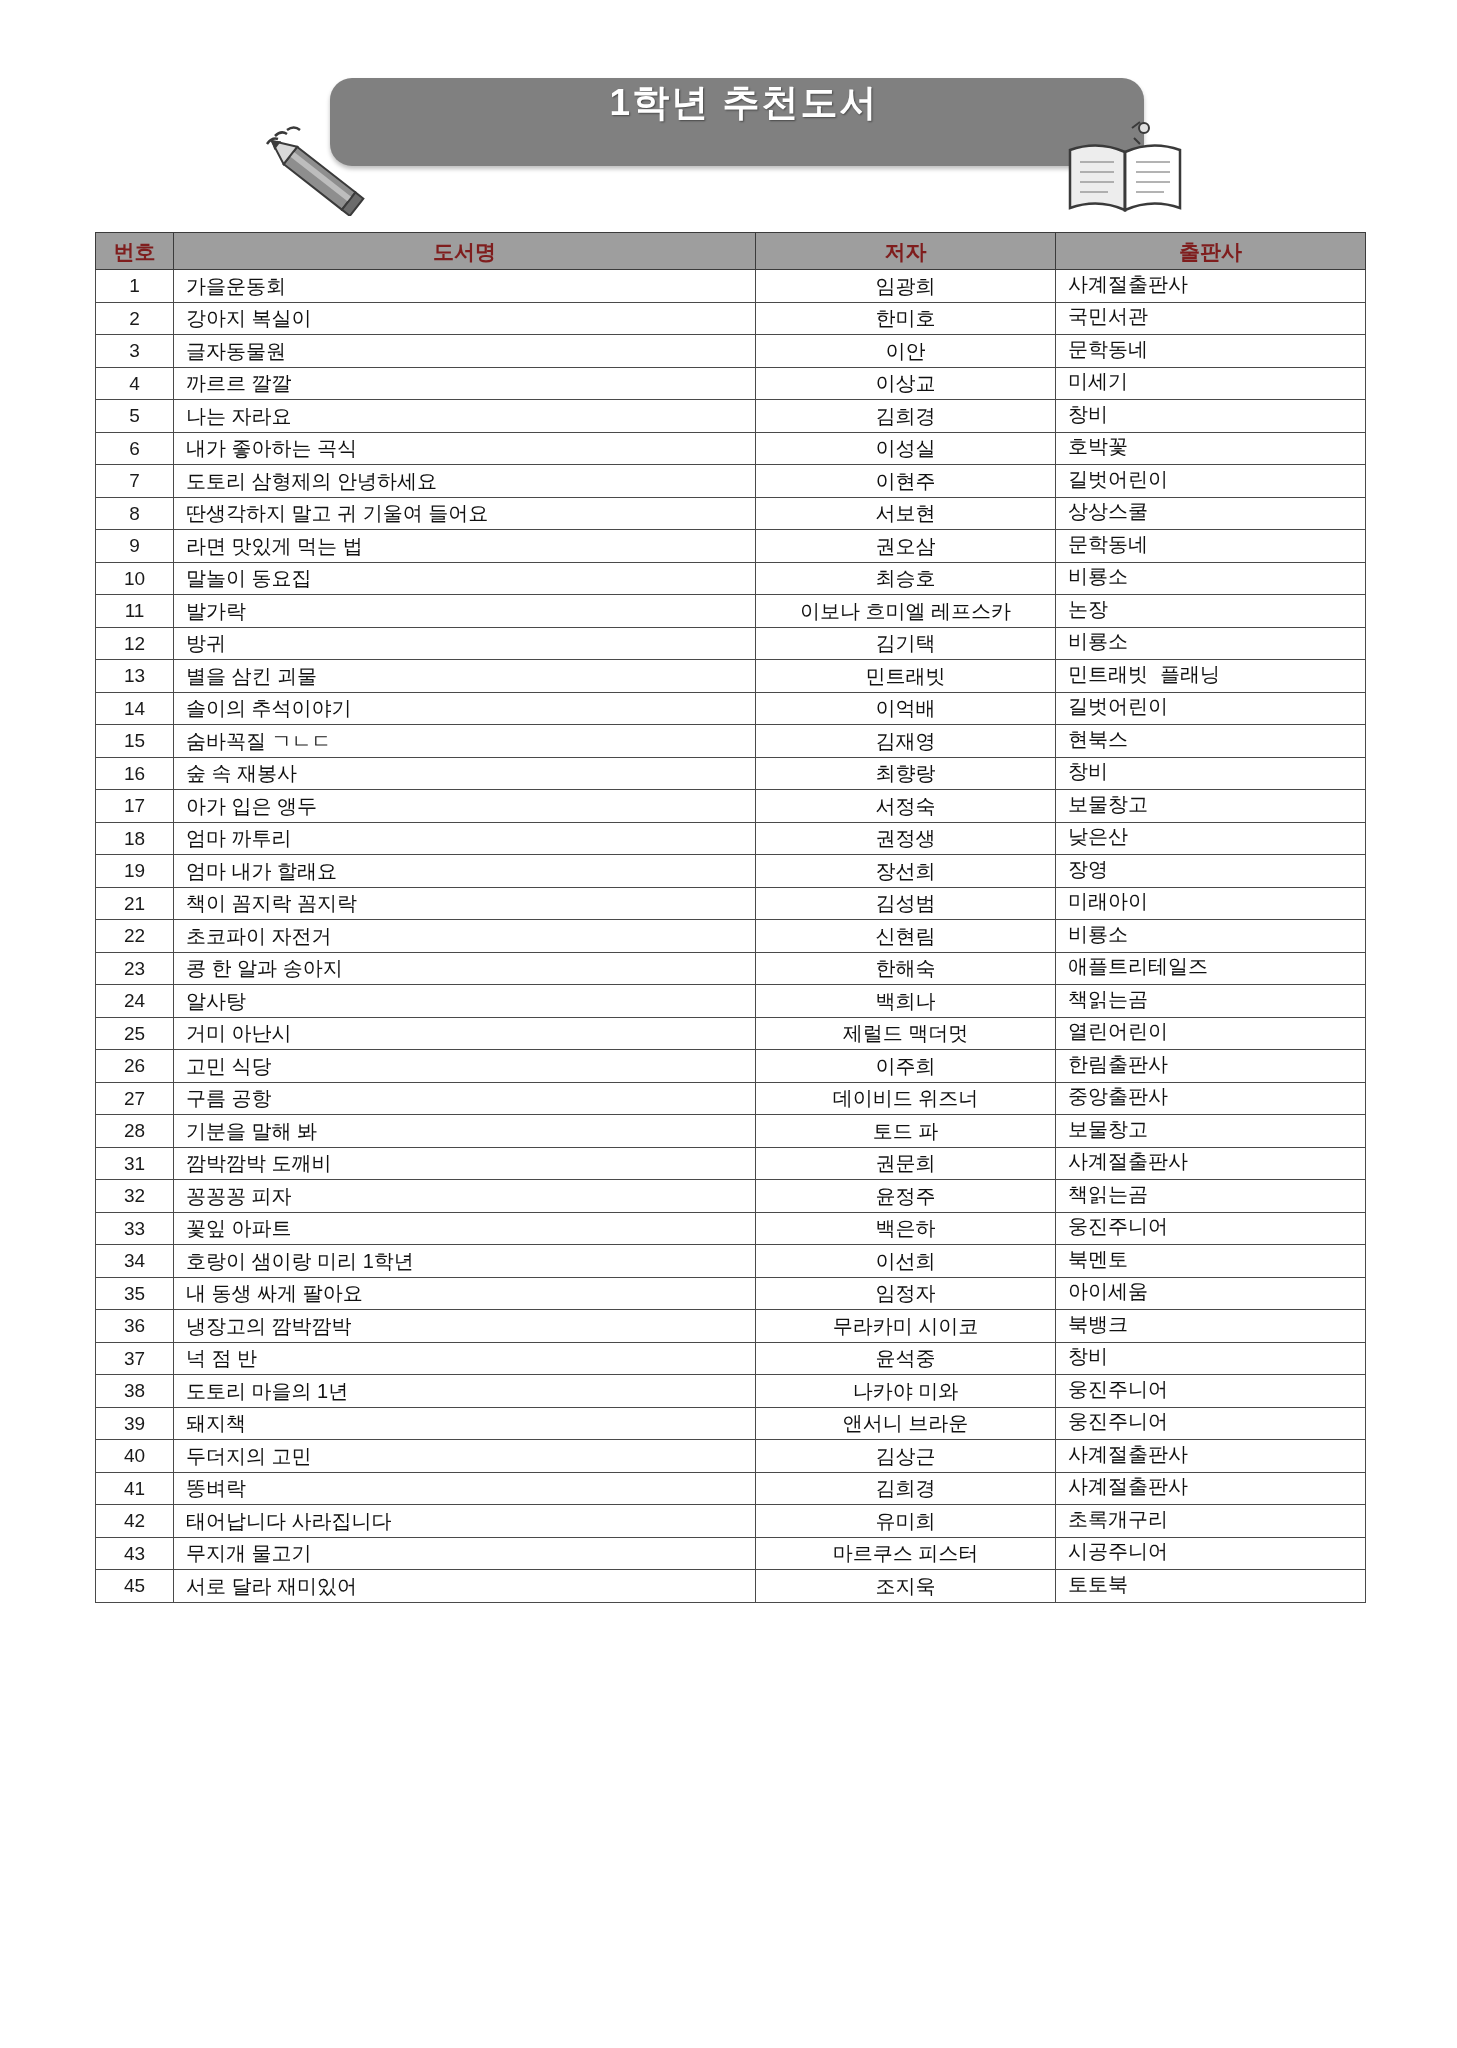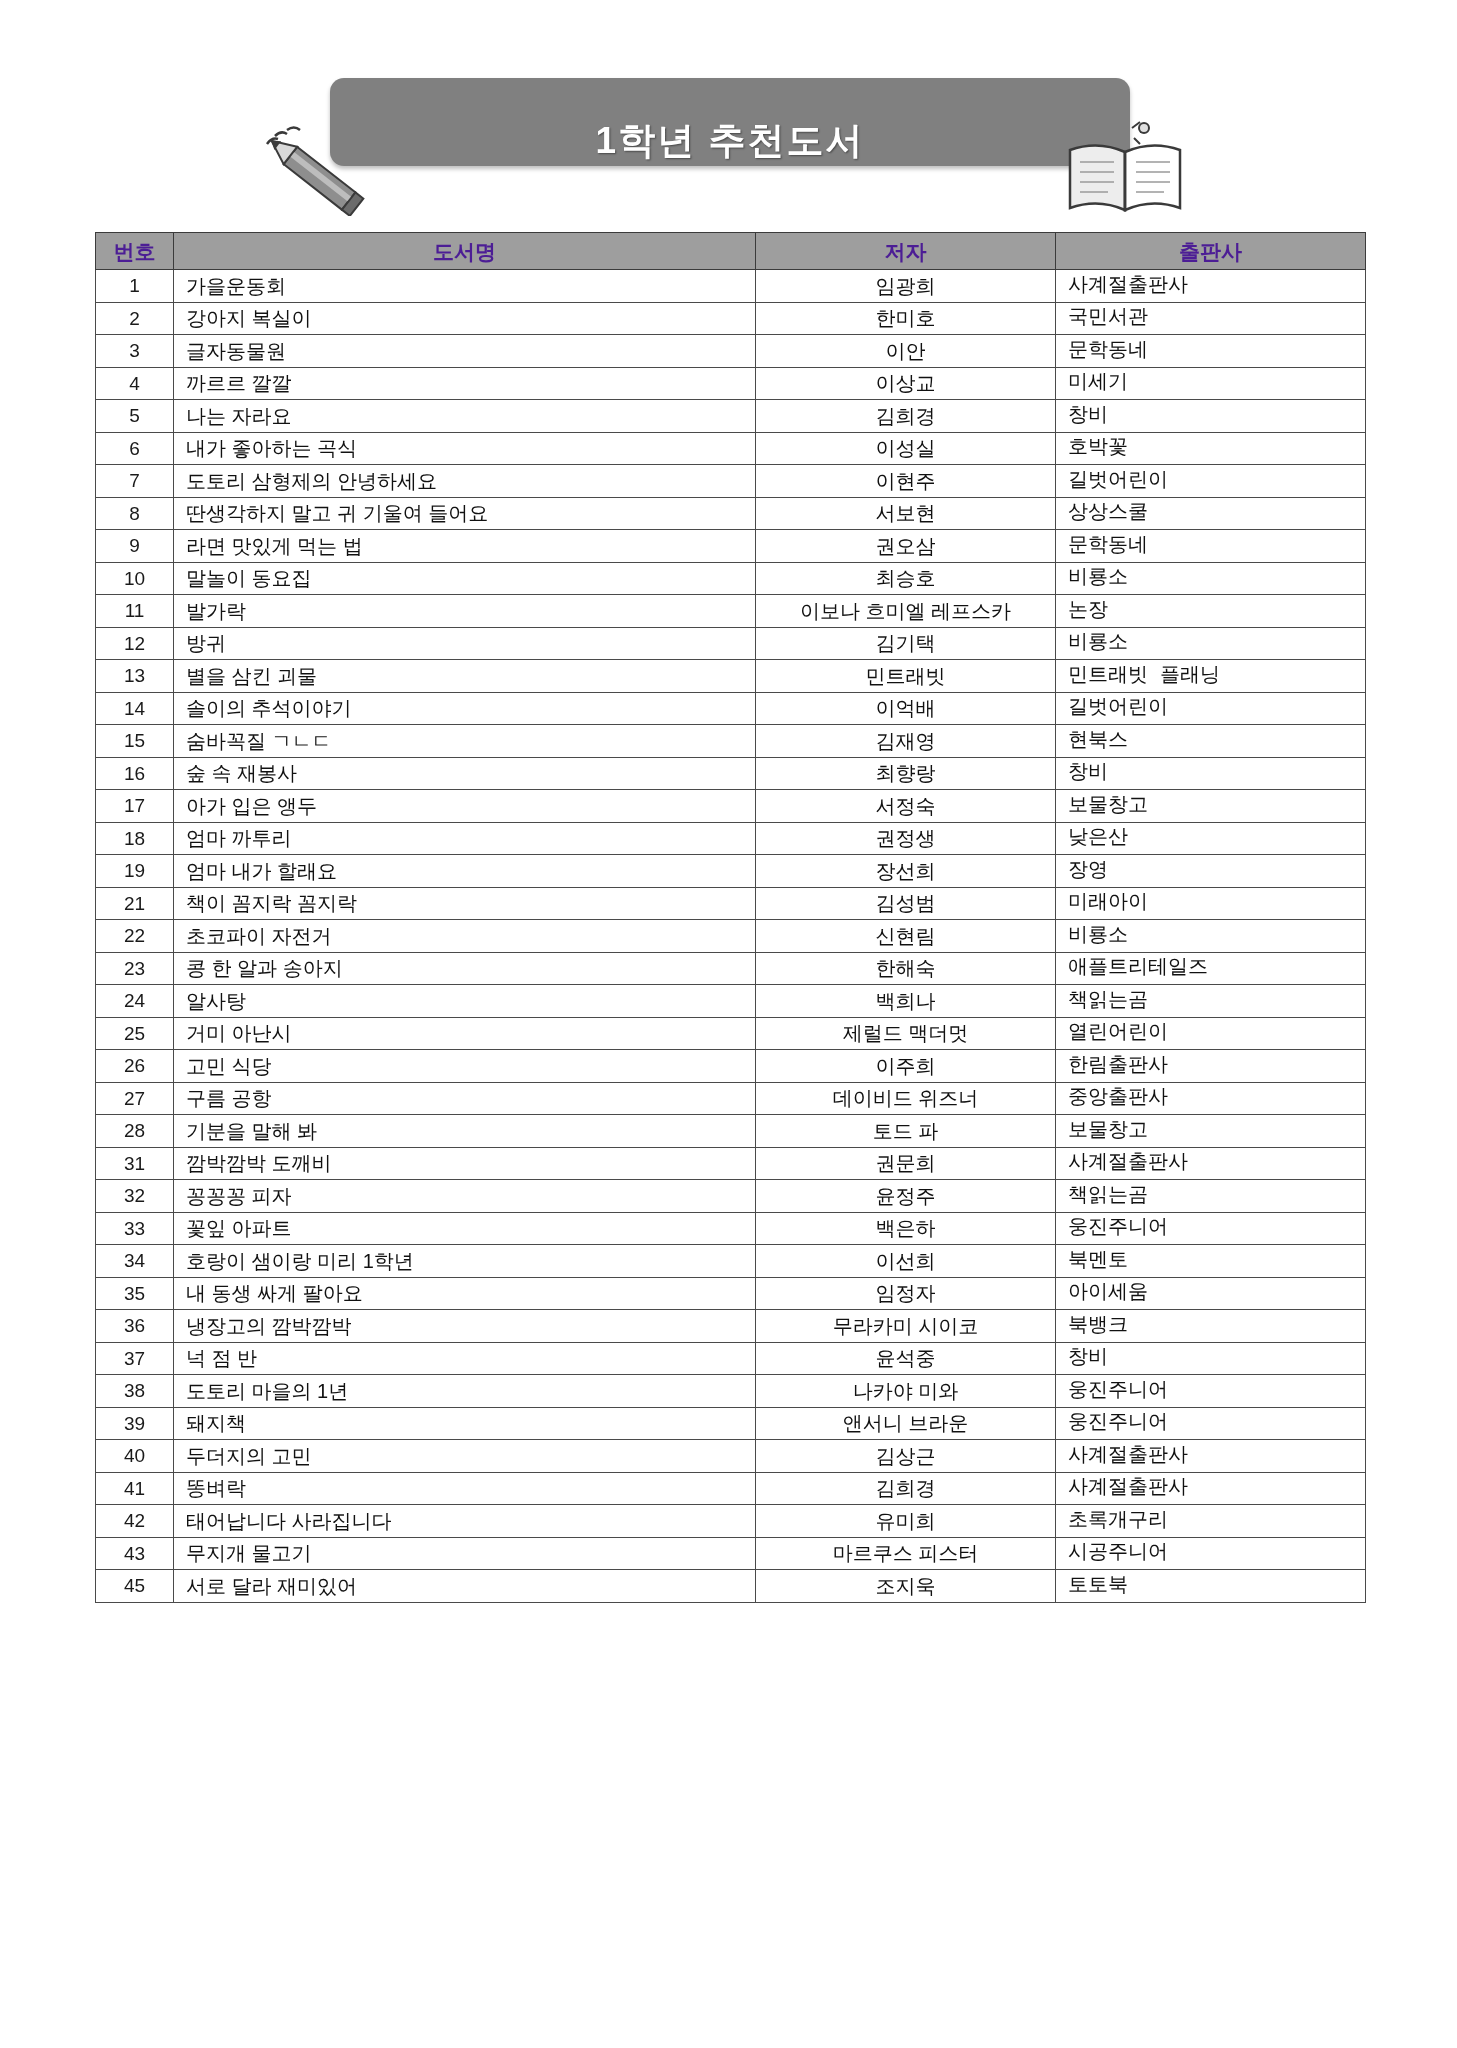--- a/index.html
+++ b/index.html
@@ -29,25 +29,26 @@
     height: 160px;
     margin-top: 58px;
   }
   .title-banner {
     position: absolute;
     left: 330px;
     top: 20px;
     width: 800px;
     height: 88px;
     background: #808080;
-    border-radius: 14px;
+    border-radius: 22px;
     display: flex;
-    align-items: flex-end;
+    align-items: flex-start;
     justify-content: center;
     box-shadow: 0 3px 4px rgba(0,0,0,0.25);
+    padding-left: 14px;
   }
   .title-text {
     color: #ffffff;
     font-size: 37px;
     font-weight: bold;
     letter-spacing: 2px;
     text-shadow: 1px 1px 2px rgba(0,0,0,0.45);
   }
   .pencil-icon {
     position: absolute;
@@ -76,21 +77,21 @@
   th, td {
     border: 1px solid #4a4a4a;
     font-size: 20px;
     line-height: 1;
     padding: 0;
     height: 31.5px;
     vertical-align: middle;
   }
   thead th {
     background: #9e9e9e;
-    color: #4c1d95;
+    color: #7f1d1d;
     font-weight: bold;
     text-align: center;
     font-size: 21px;
     height: 36px;
     border-color: #3b3b3b;
   }
   col.c-no    { width: 78px; }
   col.c-title { width: 582px; }
   col.c-author{ width: 300px; }
   col.c-pub   { width: 310px; }

